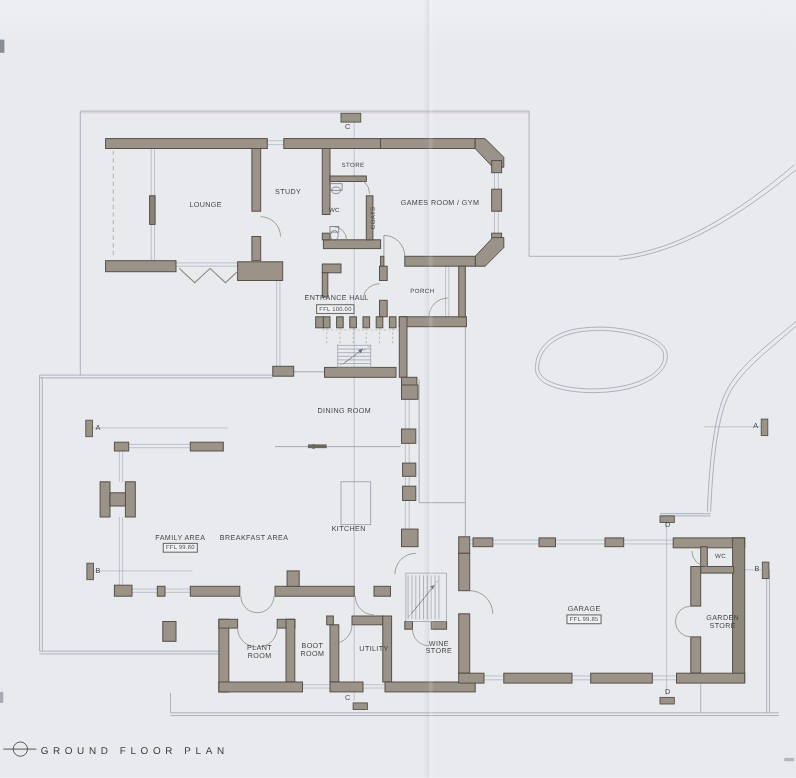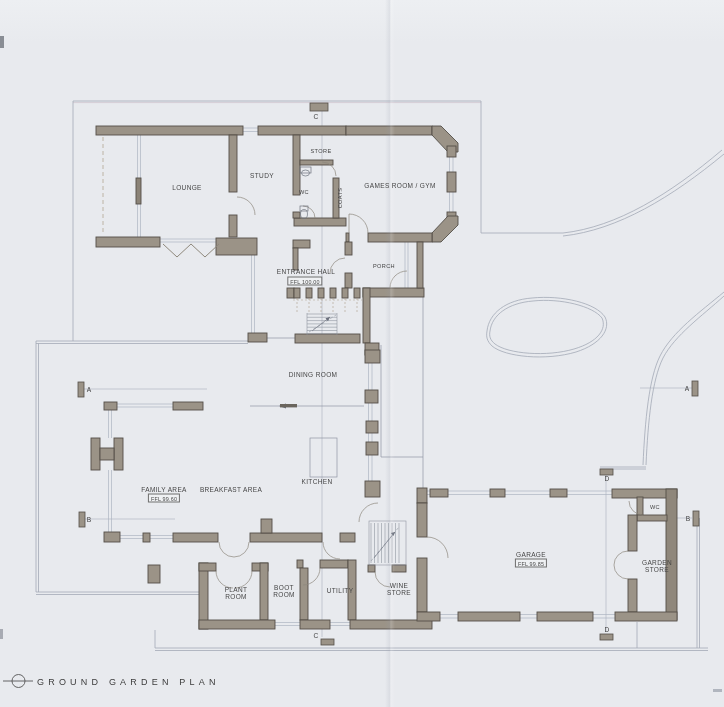--- a/index.html
+++ b/index.html
@@ -313,15 +313,15 @@
 
   <div class="marker" style="left:316px;top:116px">C</div>
   <div class="marker" style="left:316px;top:635px">C</div>
   <div class="marker" style="left:89px;top:389px">A</div>
   <div class="marker" style="left:687px;top:388px">A</div>
   <div class="marker" style="left:89px;top:519px">B</div>
   <div class="marker" style="left:688px;top:518px">B</div>
   <div class="marker" style="left:607px;top:478px">D</div>
   <div class="marker" style="left:607px;top:629px">D</div>
 
-  <div class="title">GROUND GARDEN PLAN</div>
+  <div class="title">GROUND FLOOR PLAN</div>
 
 </div>
 
 </body></html>

